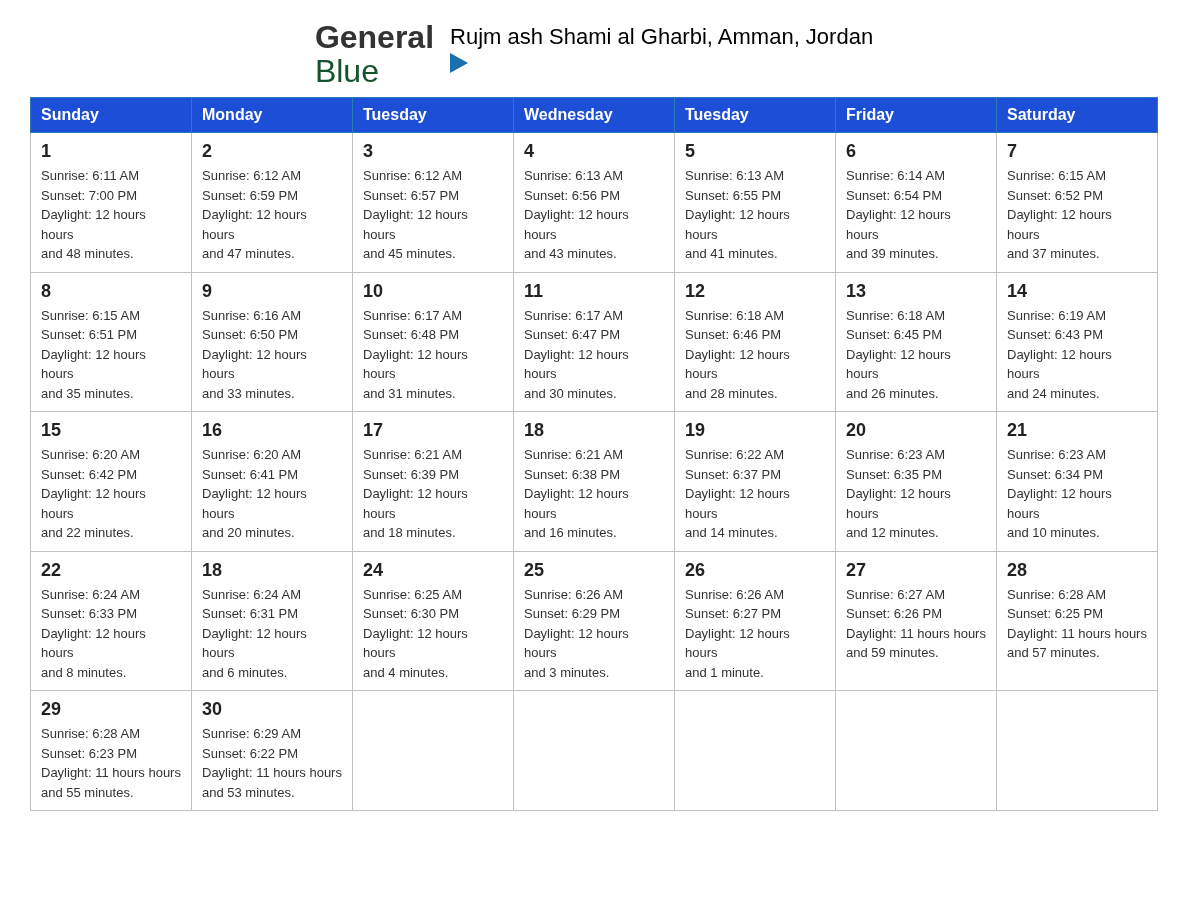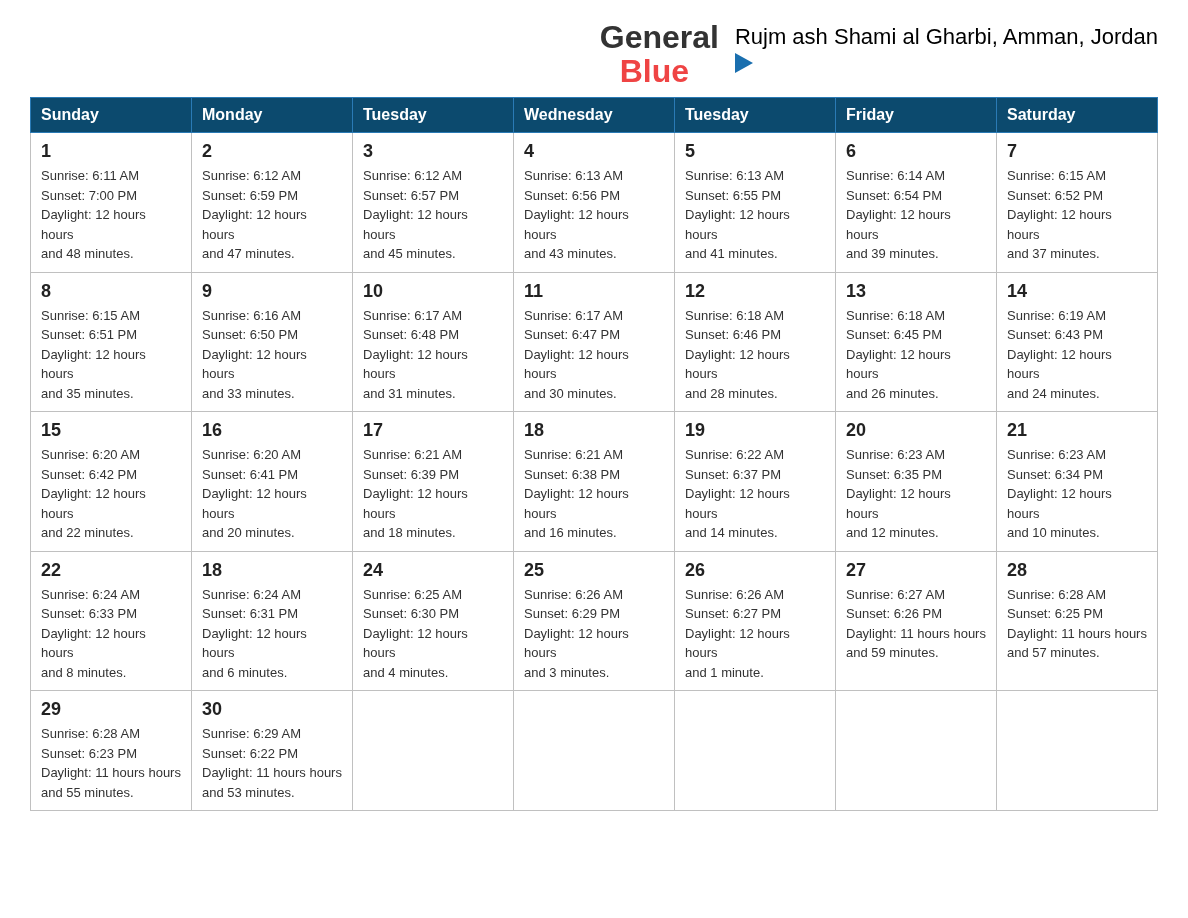--- a/index.html
+++ b/index.html
@@ -5,21 +5,21 @@
     * { box-sizing: border-box; margin: 0; padding: 0; }
     body {
       font-family: Arial, sans-serif;
       background: #fff;
       padding: 20px 30px;
       width: 1188px;
       min-height: 918px;
     }
     .header {
       display: flex;
-      justify-content: flex-end;
+      justify-content: center;
       align-items: flex-start;
       margin-bottom: 10px;
     }
     .logo {
       display: flex;
       flex-direction: column;
       align-items: flex-start;
     }
     .title-block {
       text-align: right;
@@ -34,21 +34,21 @@
       font-size: 22px;
       color: #000000;
       margin-top: 4px;
     }
     table {
       width: 100%;
       border-collapse: collapse;
       margin-top: 8px;
     }
     thead tr th {
-      background: #0c4a6e;
+      background: #1d4ed8;
       color: #fff;
       font-size: 16px;
       font-weight: bold;
       padding: 8px 10px;
       text-align: left;
       border: 1px solid #2a7ab5;
       margin-left: 38px;
     }
     tbody tr td {
       vertical-align: top;
@@ -87,21 +87,21 @@
     <div class="brand-row">
       <span style="font-size:32px;font-weight:bold;color:#333;line-height:1.1;">General</span>
       <span style="display:inline-block;width:0;height:0;border-left:14px solid #1a6faf;border-right:0;border-top:0;border-bottom:0;margin-left:2px;margin-bottom:2px;">
 
         <svg width="18" height="20" viewBox="0 0 18 20" style="display:block;">
           <polygon points="0,0 18,10 0,20" fill="#1a6faf"></polygon>
         </svg>
       </span>
     </div>
     <div>
-      <span style="font-size:32px;font-weight:bold;color:#ef4444;line-height:1;margin-left:20px;">Blue</span>
+      <span style="font-size:32px;font-weight:normal;color:#14532d;line-height:1;">Blue</span>
     </div>
   </div>
   <div class="title-block">
     <div class="location">Rujm ash Shami al Gharbi, Amman, Jordan</div>
   </div>
 </div>
 
 <table>
   <thead>
     <tr>

